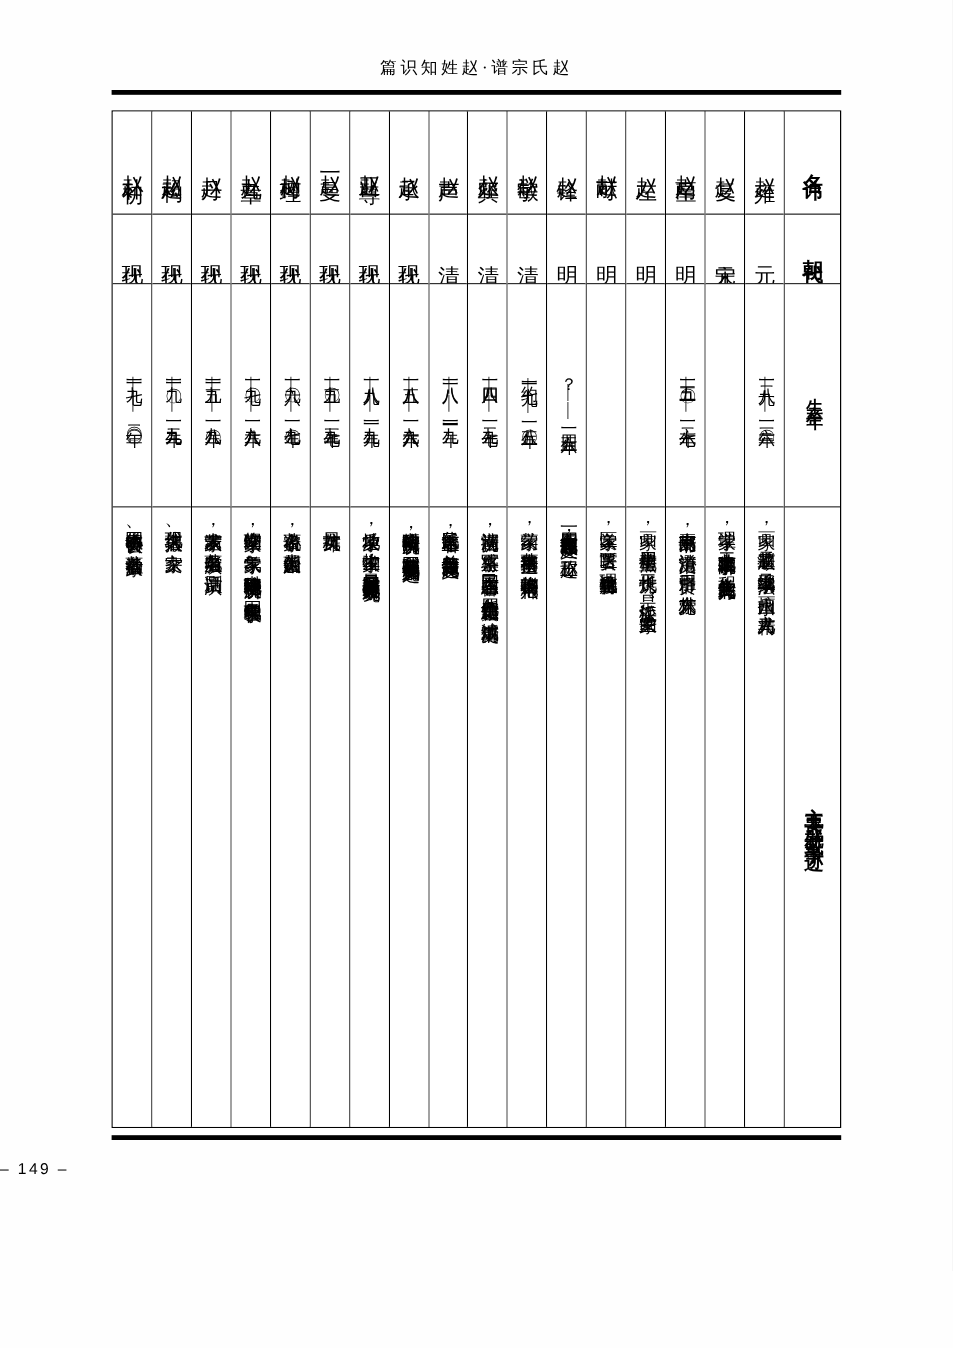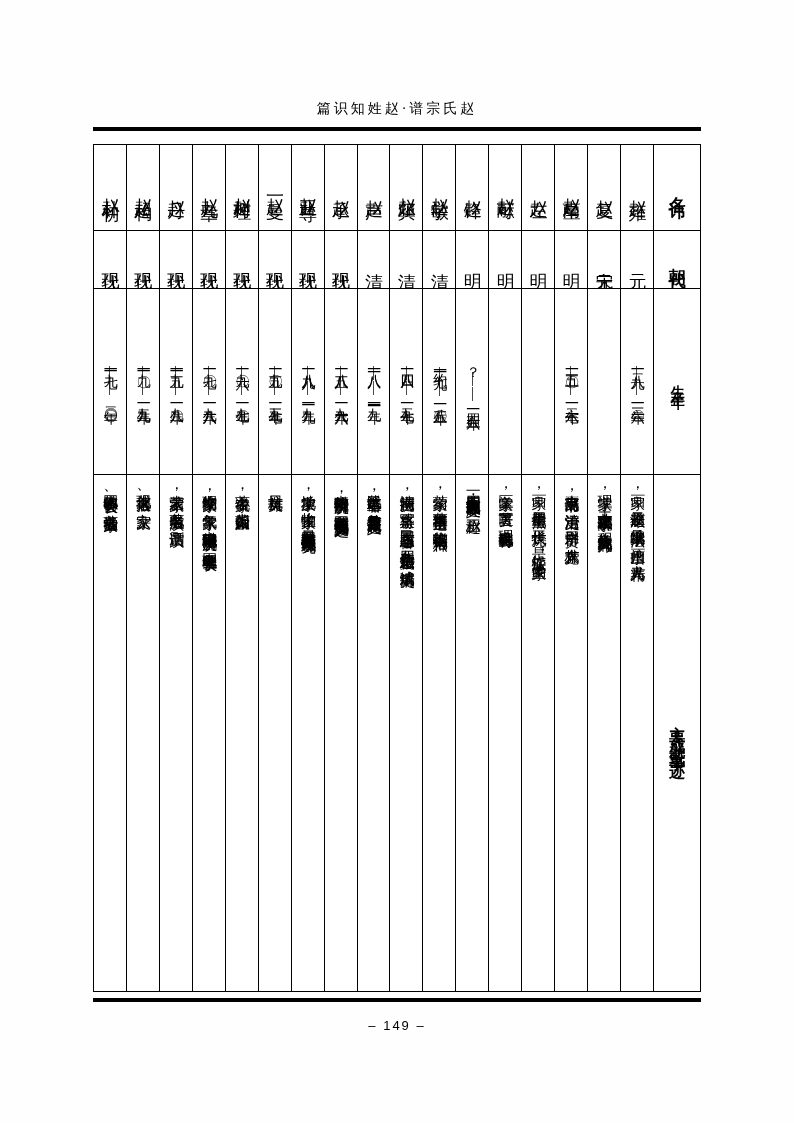--- a/index.html
+++ b/index.html
@@ -2,21 +2,21 @@
 <html><head>
 <meta charset="utf-8">
 <style>
   html,body{margin:0;padding:0;background:#e8e8e8;}
   .page{
     width:794px;height:1123px;background:#fefefe;margin:0 auto;
     font-family:"Liberation Serif","DejaVu Serif",serif;color:#000;
     position:relative;overflow:hidden;
   }
   .book-title{
-    padding-top:100px;text-align:center;font-size:14px;letter-spacing:3px;
+    padding-top:48px;text-align:center;font-size:14px;letter-spacing:3px;
   }
   .rule{width:608px;height:4px;background:#000;margin:9px auto 0;}
   .rule.bottom{margin-top:6px;}
   .gtable{
     width:608px;margin:13px auto 0;display:flex;flex-direction:row;
     border:1px solid #000;box-sizing:border-box;background:#fff;
   }
   .col{flex:1 1 0;min-width:0;display:flex;flex-direction:column;border-right:1px solid #000;}
   .col:last-child{border-right:none;}
   .col.header-col{flex:0 0 46px;font-weight:bold;}
@@ -34,21 +34,21 @@
   .dyn-cell{height:58px;align-items:center;font-size:18px;}
   .dyn-cell .vtext{letter-spacing:2px;}
   .years-cell{height:186px;align-items:center;font-size:14px;}
   .years-cell .vtext{letter-spacing:1px;}
   .ach-cell{height:516px;align-items:flex-start;padding-top:8px;font-size:15px;}
   .ach-cell .vtext{max-height:500px;letter-spacing:0.5px;}
   .header-col .name-cell,.header-col .dyn-cell{font-size:17px;}
   .header-col .vtext{letter-spacing:6px;}
   .header-col .ach-cell{align-items:center;padding-top:0;font-size:16px;}
   .page-number{
-    text-align:center;margin-top:16px;font-size:13px;letter-spacing:2px;
+    margin-top:16px;font-size:13px;letter-spacing:2px;
     font-family:"Liberation Sans","DejaVu Sans",sans-serif;
   }
 </style>
 </head>
 <body>
 
 <div class="page">
 
   <div class="book-title">篇识知姓赵·谱宗氏赵</div>
 

